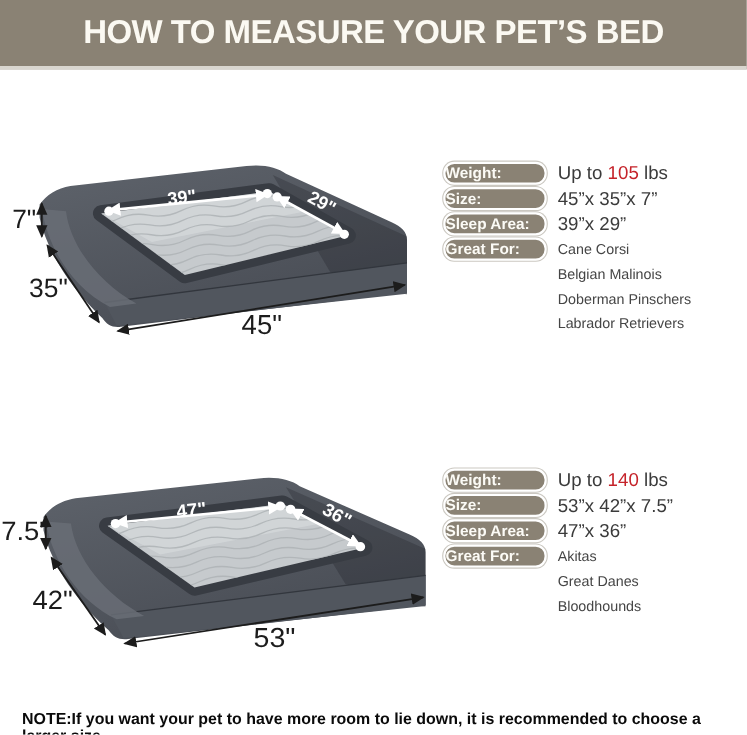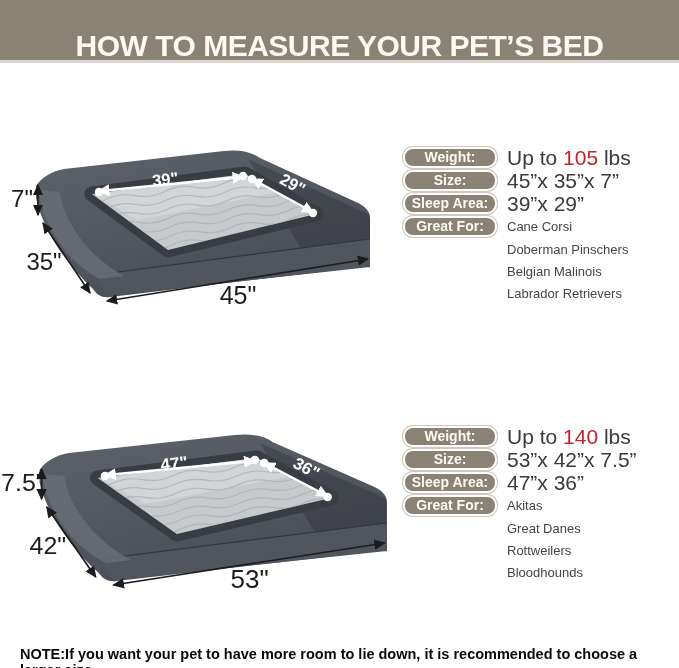--- a/index.html
+++ b/index.html
@@ -5,33 +5,33 @@
   html,body{margin:0;padding:0;background:#ffffff;}
   .page{
     position:relative;width:679px;height:668px;background:#ffffff;overflow:hidden;
     font-family:"Liberation Sans","DejaVu Sans",sans-serif;
   }
   .banner{
     position:absolute;left:0;top:0;width:679px;height:60px;
     background:#8a8274;border-bottom:3px solid #d9d6cf;
   }
   .banner h1{
-    margin:16px;line-height:60px;text-align:center;
+    margin:0;line-height:60px;text-align:center;
     font-size:30px;font-weight:700;letter-spacing:-0.5px;color:#fbf9f2;
   }
   .bed-svg{position:absolute;}
   .specs{position:absolute;left:403px;width:270px;}
   .spec-row{display:flex;align-items:center;height:21px;margin-bottom:2px;}
   .badge{
     flex:0 0 90px;width:90px;height:17px;line-height:17px;
     background:#8a8274;color:#fcfbf6;font-weight:700;font-size:14px;
-    text-align:center;border:2px solid #ffffff;border-radius:10px;
+    border:2px solid #ffffff;border-radius:10px;
     box-shadow:0 0 0 1px #cbc8c1;
   }
-  .val{margin-left:10px;font-size:21px;color:#3b3b3b;white-space:pre;}
+  .val{margin-left:10px;font-size:17px;color:#3b3b3b;white-space:pre;}
   .red{color:#c5232a;}
   .breeds{margin-left:104px;}
   .breed{height:22px;line-height:22px;font-size:13px;color:#454545;}
   .note{
     position:absolute;left:20px;top:646px;width:650px;
     font-size:14.5px;font-weight:700;color:#0a0a0a;
   }
   .dimtext{font-family:"Liberation Sans","DejaVu Sans",sans-serif;}
 </style>
 </head>
@@ -121,22 +121,22 @@
     </div>
     <div class="spec-row">
       <span class="badge">Sleep Area:</span>
       <span class="val">39”x 29”</span>
     </div>
     <div class="spec-row">
       <span class="badge">Great For:</span>
       <span class="val breed">Cane Corsi</span>
     </div>
     <div class="breeds">
+      <div class="breed">Belgian Malinois</div>
       <div class="breed">Doberman Pinschers</div>
-      <div class="breed">Belgian Malinois</div>
       <div class="breed">Labrador Retrievers</div>
     </div>
   </div>
 
   <svg class="bed-svg" style="left:0px;top:366px;" width="416" height="250" viewBox="0 0 400 250" preserveAspectRatio="none">
     <g>
       <path d="M38,104 C44,95 54,89 66,87 L226,69 C241,67 254,70 262,76 L358,120 C367,124 372,129 372,136 L372,184 L112,215 C104,216 99,213 95,207 C68,182 45,148 38,116 Z" fill="url(#bolsterGrad)"></path>
       <polygon points="250,77 372,133 372,186 302,165" fill="rgba(10,12,16,0.20)"></polygon>
       <polygon points="97,193 372,157 372,185 108,214" fill="#51565e"></polygon>
       <line x1="97" y1="193" x2="372" y2="157" stroke="#32363d" stroke-width="1.2"></line>
@@ -190,20 +190,19 @@
     <div class="spec-row">
       <span class="badge">Sleep Area:</span>
       <span class="val">47”x 36”</span>
     </div>
     <div class="spec-row">
       <span class="badge">Great For:</span>
       <span class="val breed">Akitas</span>
     </div>
     <div class="breeds">
       <div class="breed">Great Danes</div>
-      <div class="breed">Rottweilers</div>
       <div class="breed">Bloodhounds</div>
     </div>
   </div>
 
   <div class="note">NOTE:If you want your pet to have more room to lie down, it is recommended to choose a larger size</div>
 
 </div>
 
 </body></html>

